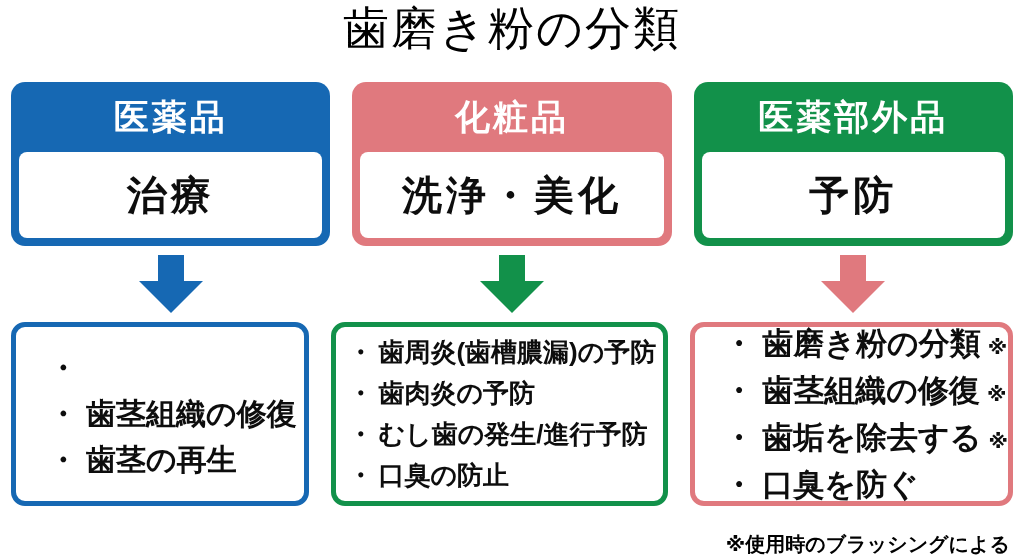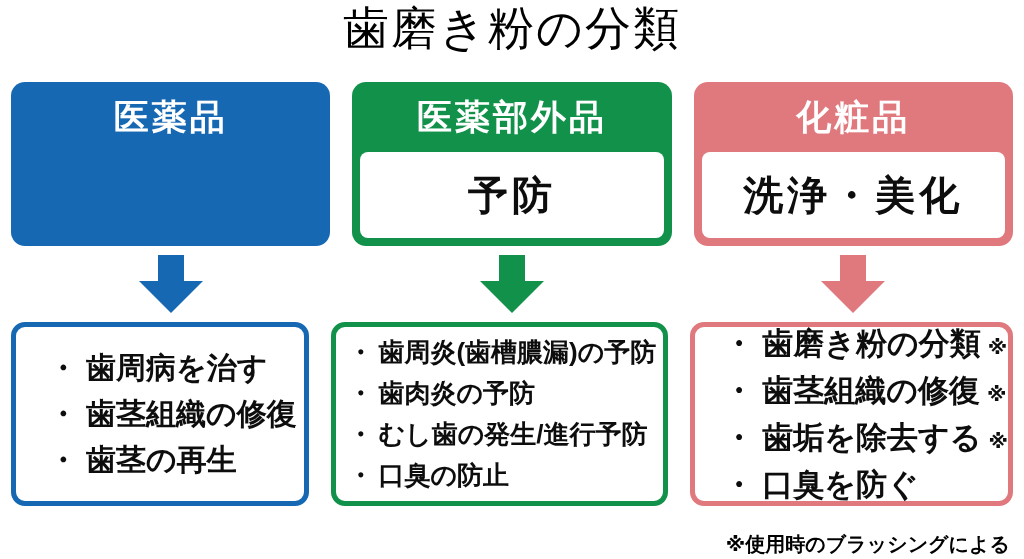--- a/index.html
+++ b/index.html
@@ -102,30 +102,31 @@
 <body>
 
 <div class="page">
 
   <h1 class="title">歯磨き粉の分類</h1>
 
   <div class="cards-row">
 
     <div class="card" style="background-color: rgb(22, 104, 179);">
       <div class="card-name">医薬品</div>
+      <div class="card-role">治療</div>
+    </div>
+
+    <div class="card" style="background-color: rgb(224, 121, 126);">
+      <div class="card-name">化粧品</div>
+      <div class="card-role">洗浄・美化</div>
     </div>
 
     <div class="card" style="background-color: rgb(18, 145, 74);">
       <div class="card-name">医薬部外品</div>
       <div class="card-role">予防</div>
-    </div>
-
-    <div class="card" style="background-color: rgb(224, 121, 126);">
-      <div class="card-name">化粧品</div>
-      <div class="card-role">洗浄・美化</div>
     </div>
 
   </div>
 
   <div class="arrows-row">
     <div class="arrow-cell">
       <div class="arrow">
         <div class="arrow-stem" style="background-color: rgb(22, 104, 179);"></div>
         <div class="arrow-head" style="border-top-color: rgb(22, 104, 179);"></div>
       </div>
@@ -142,21 +143,20 @@
         <div class="arrow-head" style="border-top-color: rgb(224, 121, 126);"></div>
       </div>
     </div>
   </div>
 
   <div class="lists-row">
 
     <div class="list-box c0" style="border-color: rgb(22, 104, 179);">
       <div class="list-item">
         <span class="bullet">・</span>
-        <span>歯周病を治す</span>
         <span class="note"></span>
       </div>
       <div class="list-item">
         <span class="bullet">・</span>
         <span>歯茎組織の修復</span>
         <span class="note"></span>
       </div>
       <div class="list-item">
         <span class="bullet">・</span>
         <span>歯茎の再生</span>

